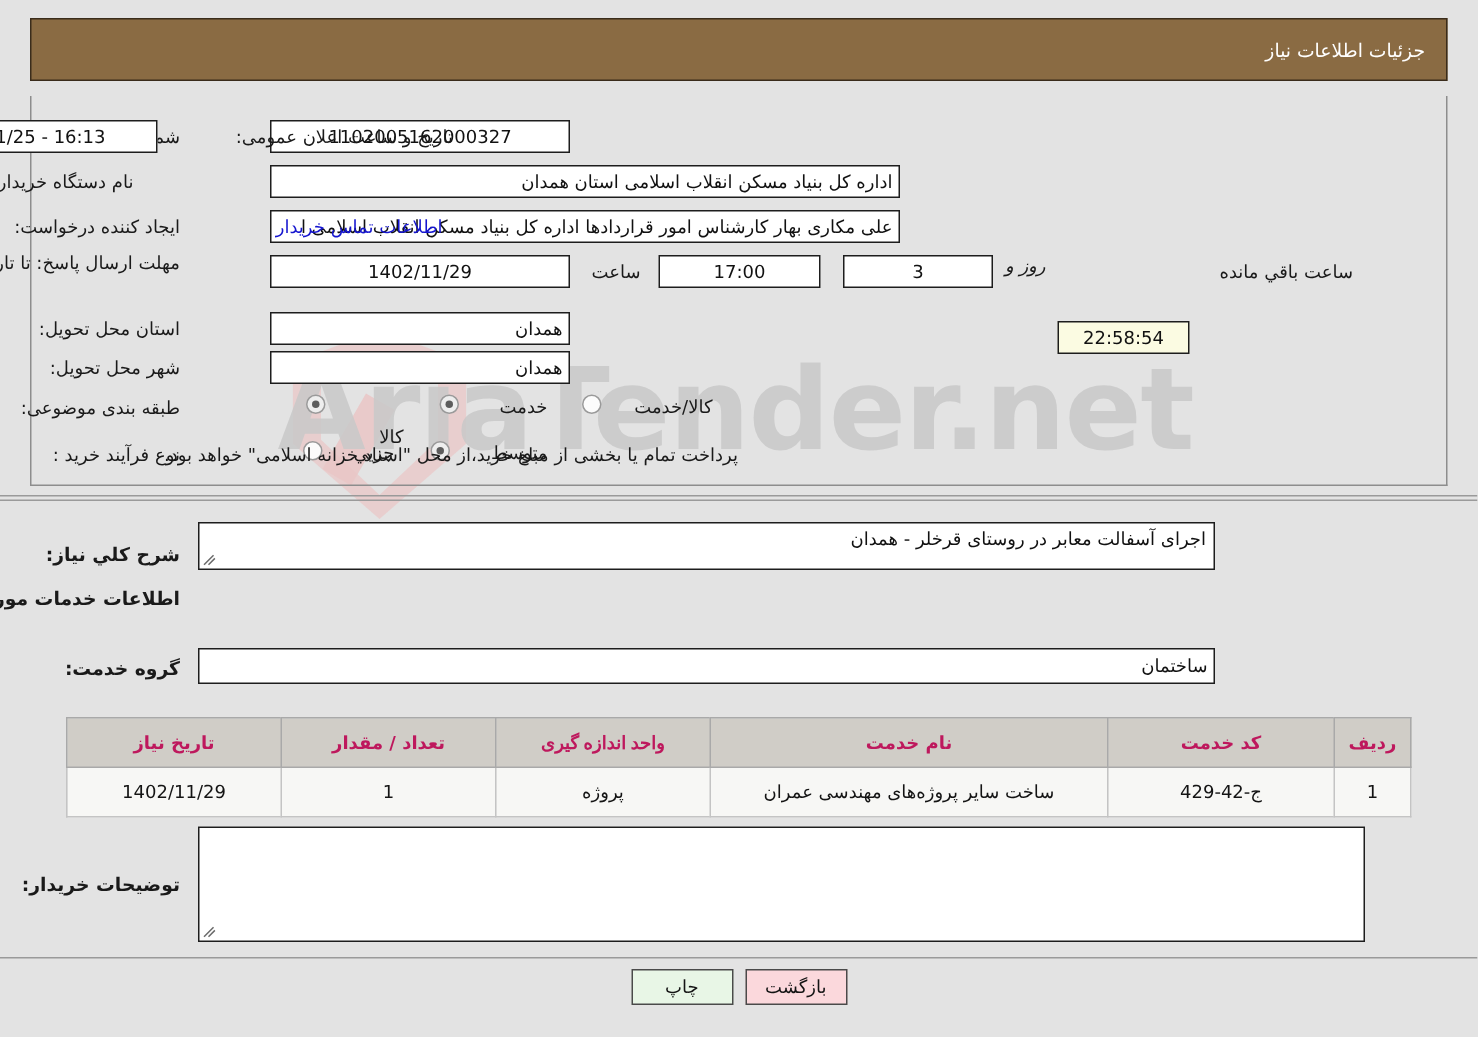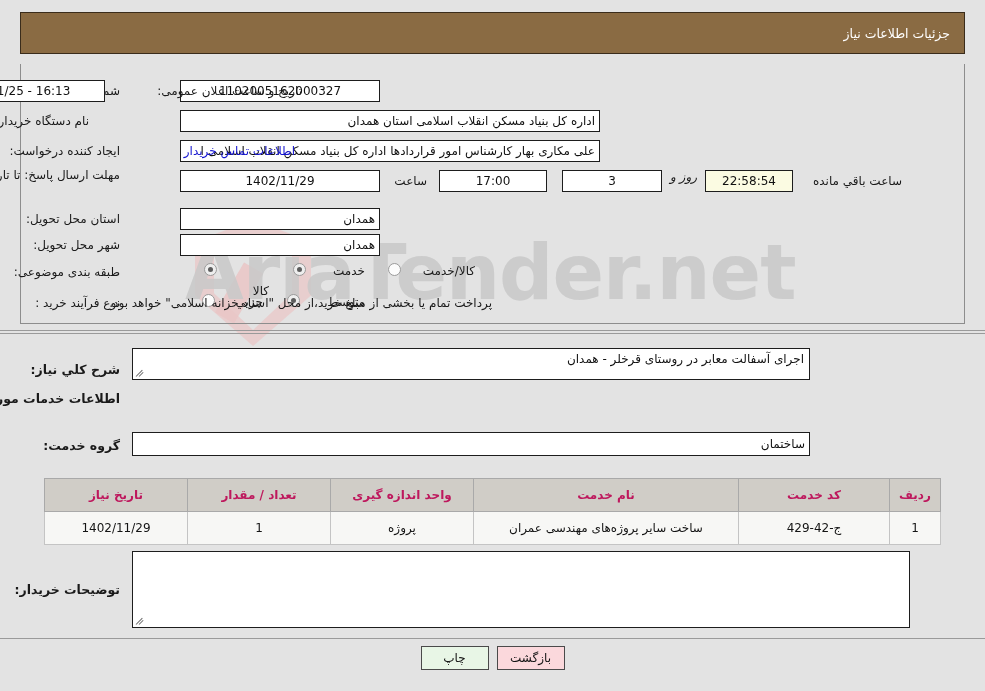--- a/index.html
+++ b/index.html
@@ -119,21 +119,21 @@
     color: #111;
     padding: 0 4px;
     line-height: 20px;
     height: 22px;
     white-space: nowrap;
     overflow: hidden;
     z-index: 3;
   }
   .fld.center { text-align: center; }
   .fld.right  { }
-  .fld.cream  { background: #fbfbe2; text-align: center; }
+  .fld.cream  { background: #fbfbe2; text-align: center; margin-top: 44px; }
 
   .link {
     position: absolute;
     color: #1414cf;
     white-space: nowrap;
     z-index: 4;
     cursor: pointer;
     line-height: 15px;
   }
 
@@ -330,21 +330,21 @@
 <div class="lbl b" style="right:865px; top:438px; font-size:12.5px;">گروه خدمت:</div>
 <div class="fld right" style="right:175px; top:432px; width:678px; height:24px; line-height:22px;">ساختمان</div>
 
 <div class="tbl-wrap">
   <table>
     <thead>
       <tr>
         <th style="width:38px;">ردیف</th>
         <th style="width:138px;">کد خدمت</th>
         <th>نام خدمت</th>
-        <th style="width:130px;">واحد اندازه گیری</th>
+        <th style="width:130px;font-family:Liberation Serif, serif;">واحد اندازه گیری</th>
         <th style="width:130px;">تعداد / مقدار</th>
         <th style="width:130px;">تاریخ نیاز</th>
       </tr>
     </thead>
     <tbody>
       <tr>
         <td>1</td>
         <td>ج-42-429</td>
         <td>ساخت سایر پروژه‌های مهندسی عمران</td>
         <td>پروژه</td>

